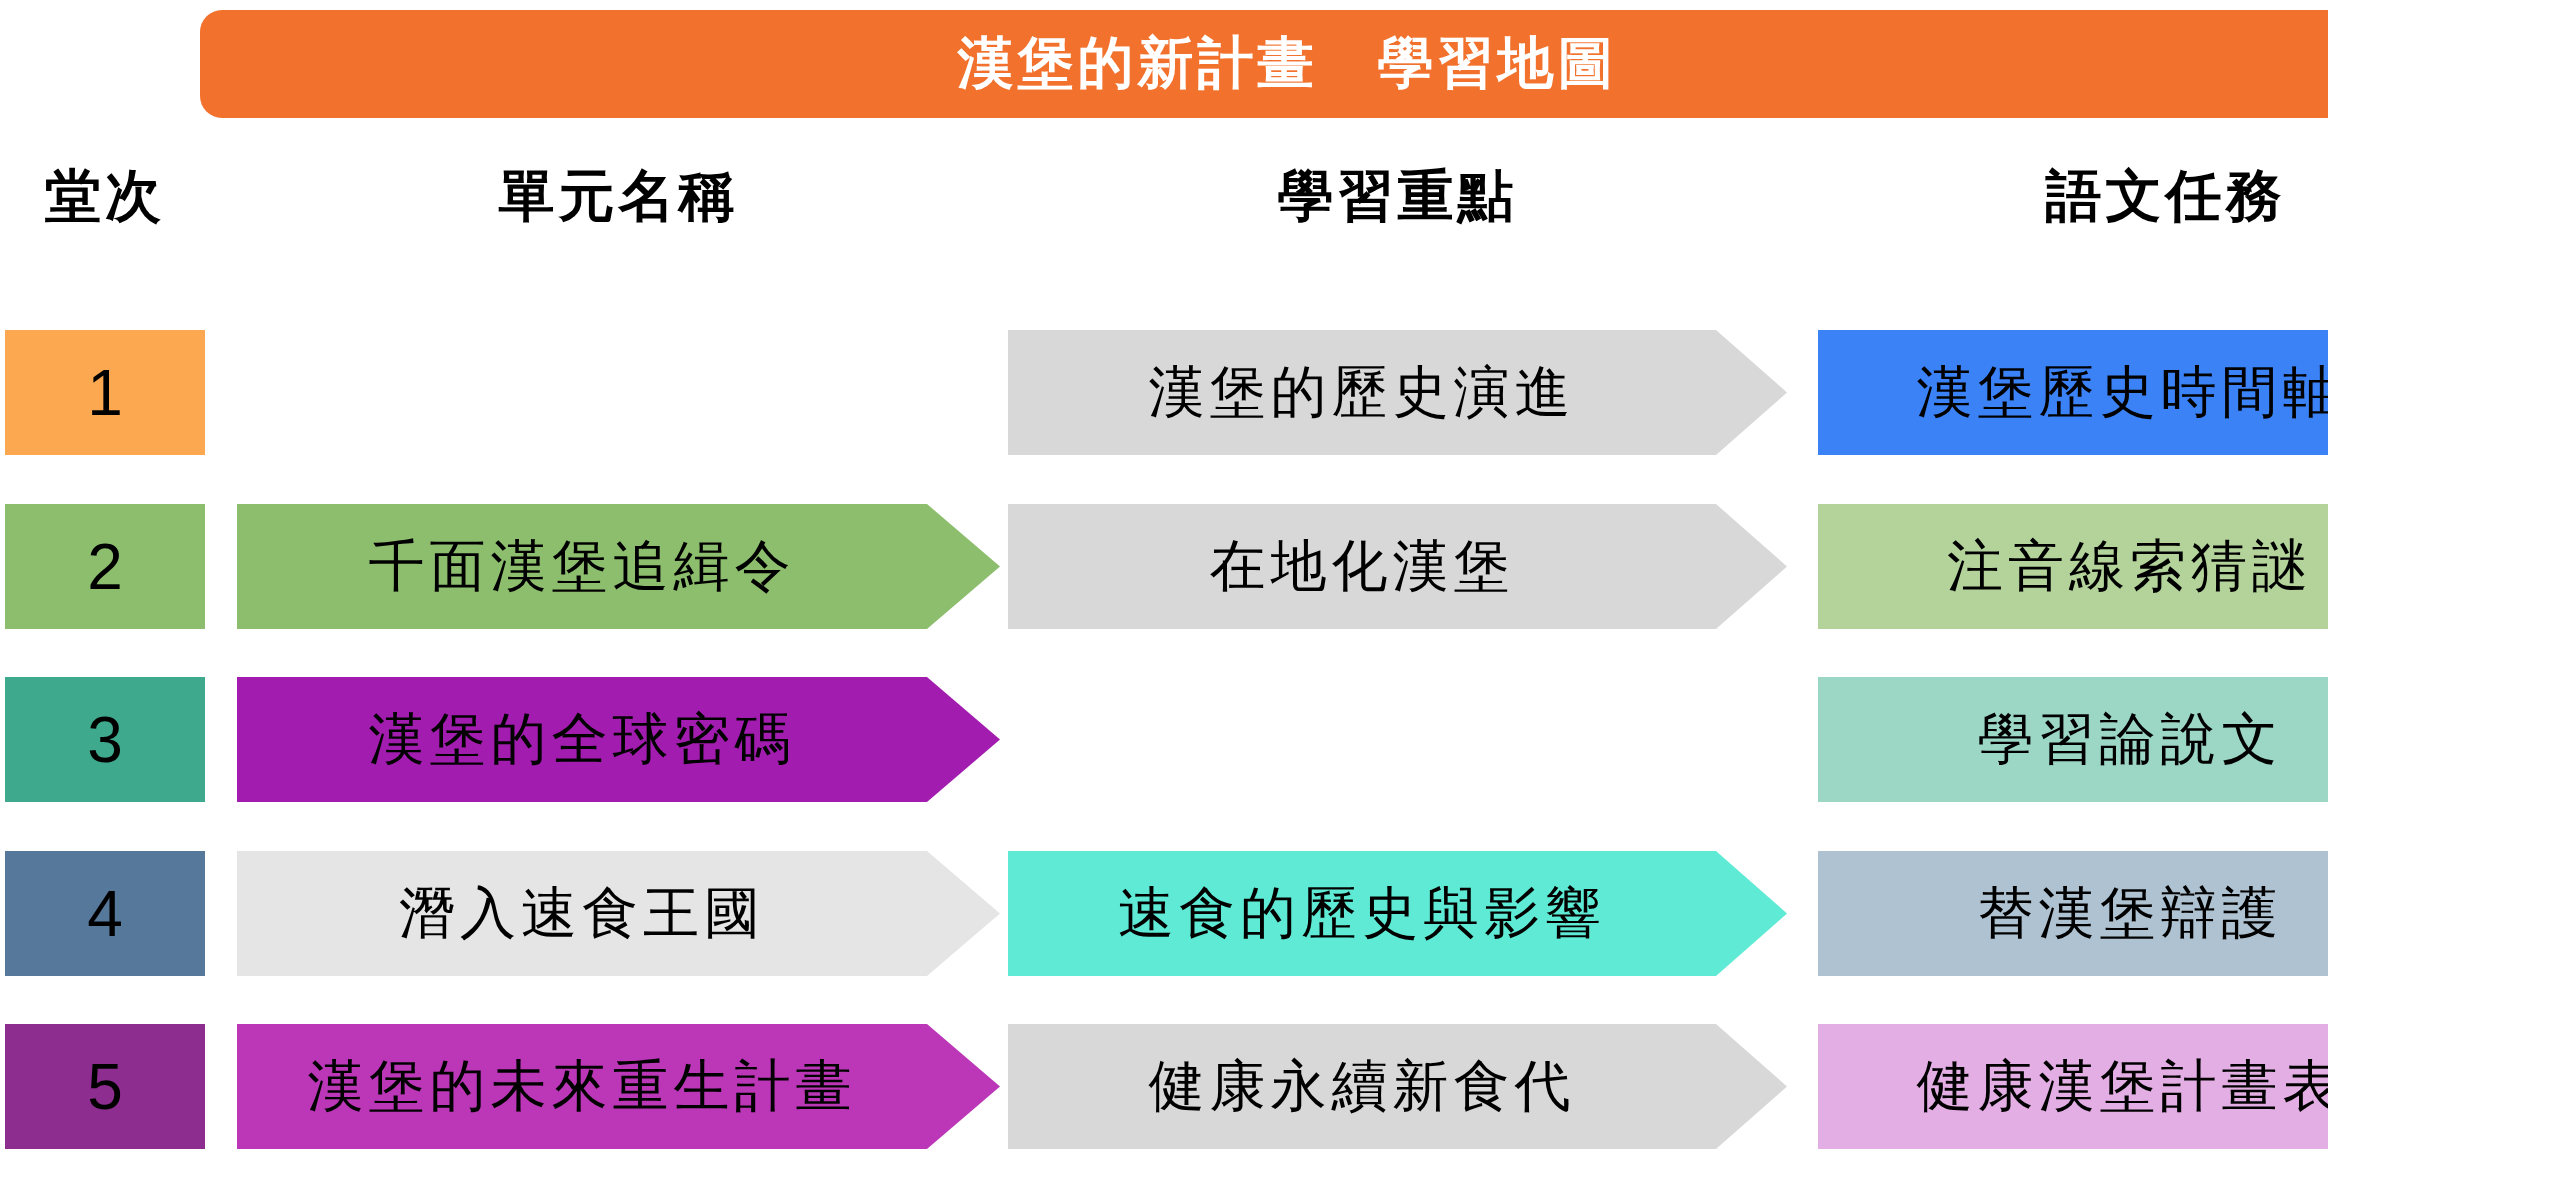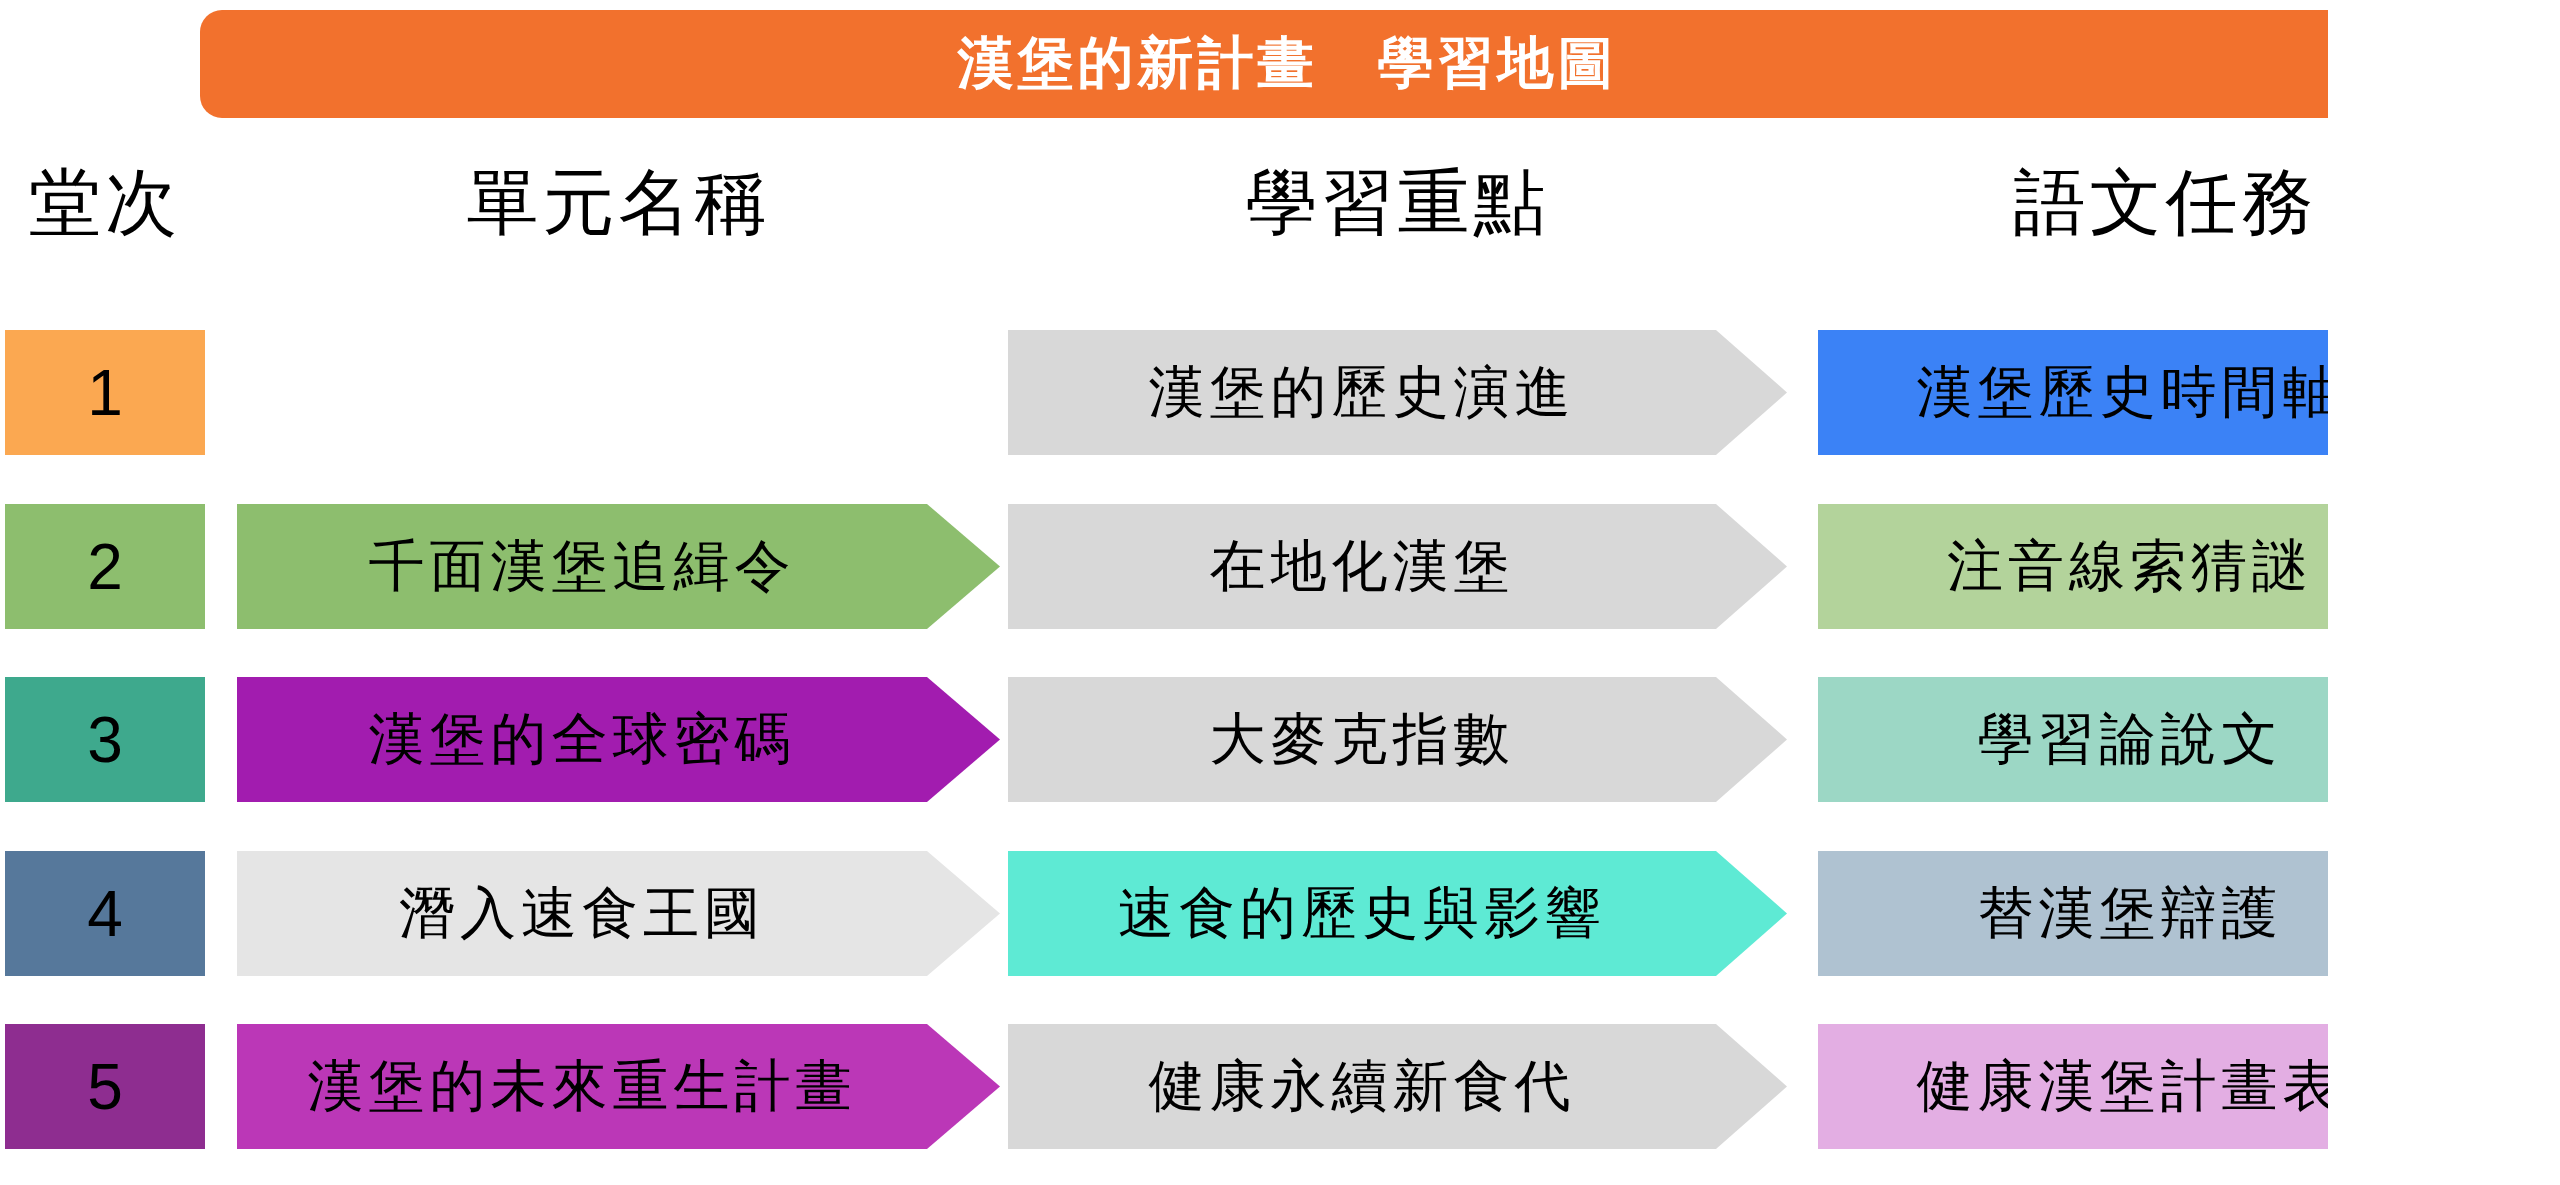--- a/index.html
+++ b/index.html
@@ -18,23 +18,23 @@
     border-radius: 22px;
     display: flex; align-items: center; justify-content: center;
   }
   .banner span {
     font-size: 56px; font-weight: 700; color: #ffffff;
     letter-spacing: 4px; white-space: pre;
   }
 
   
   .col-header {
-    position: absolute; top: 158px; height: 90px;
+    position: absolute; top: 152px; height: 90px;
     display: flex; align-items: center; justify-content: center;
-    font-size: 72px; font-weight: 400; letter-spacing: 4px;
+    font-size: 56px; font-weight: 700; letter-spacing: 4px;
   }
   .ch-session { left: 5px;    width: 200px; }
   .ch-unit    { left: 237px;  width: 763px; }
   .ch-focus   { left: 1008px; width: 779px; }
   .ch-task    { left: 1818px; width: 695px; }
 
   
   .row { position: absolute; left: 0; width: 2560px; height: 125px; }
   .r0 { top: 330px; }
   .r1 { top: 504px; }
@@ -104,23 +104,20 @@
     <div class="arrow a-task" style="background-color: rgb(179, 211, 155);">
       <span>注音線索猜謎</span>
     </div>
   </div>
 
   <div class="row r2">
     <div class="numbox" style="background-color: rgb(62, 169, 141);">3</div>
     <div class="arrow a-unit" style="background-color: #a21caf;">
       <span>漢堡的全球密碼</span>
     </div>
-    <div class="arrow a-focus" style="background-color: rgb(216, 216, 216);">
-      <span>大麥克指數</span>
-    </div>
     <div class="arrow a-task" style="background-color: rgb(156, 215, 197);">
       <span>學習論說文</span>
     </div>
   </div>
 
   <div class="row r3">
     <div class="numbox" style="background-color: rgb(86, 120, 155);">4</div>
     <div class="arrow a-unit" style="background-color: #e5e5e5;">
       <span>潛入速食王國</span>
     </div>

